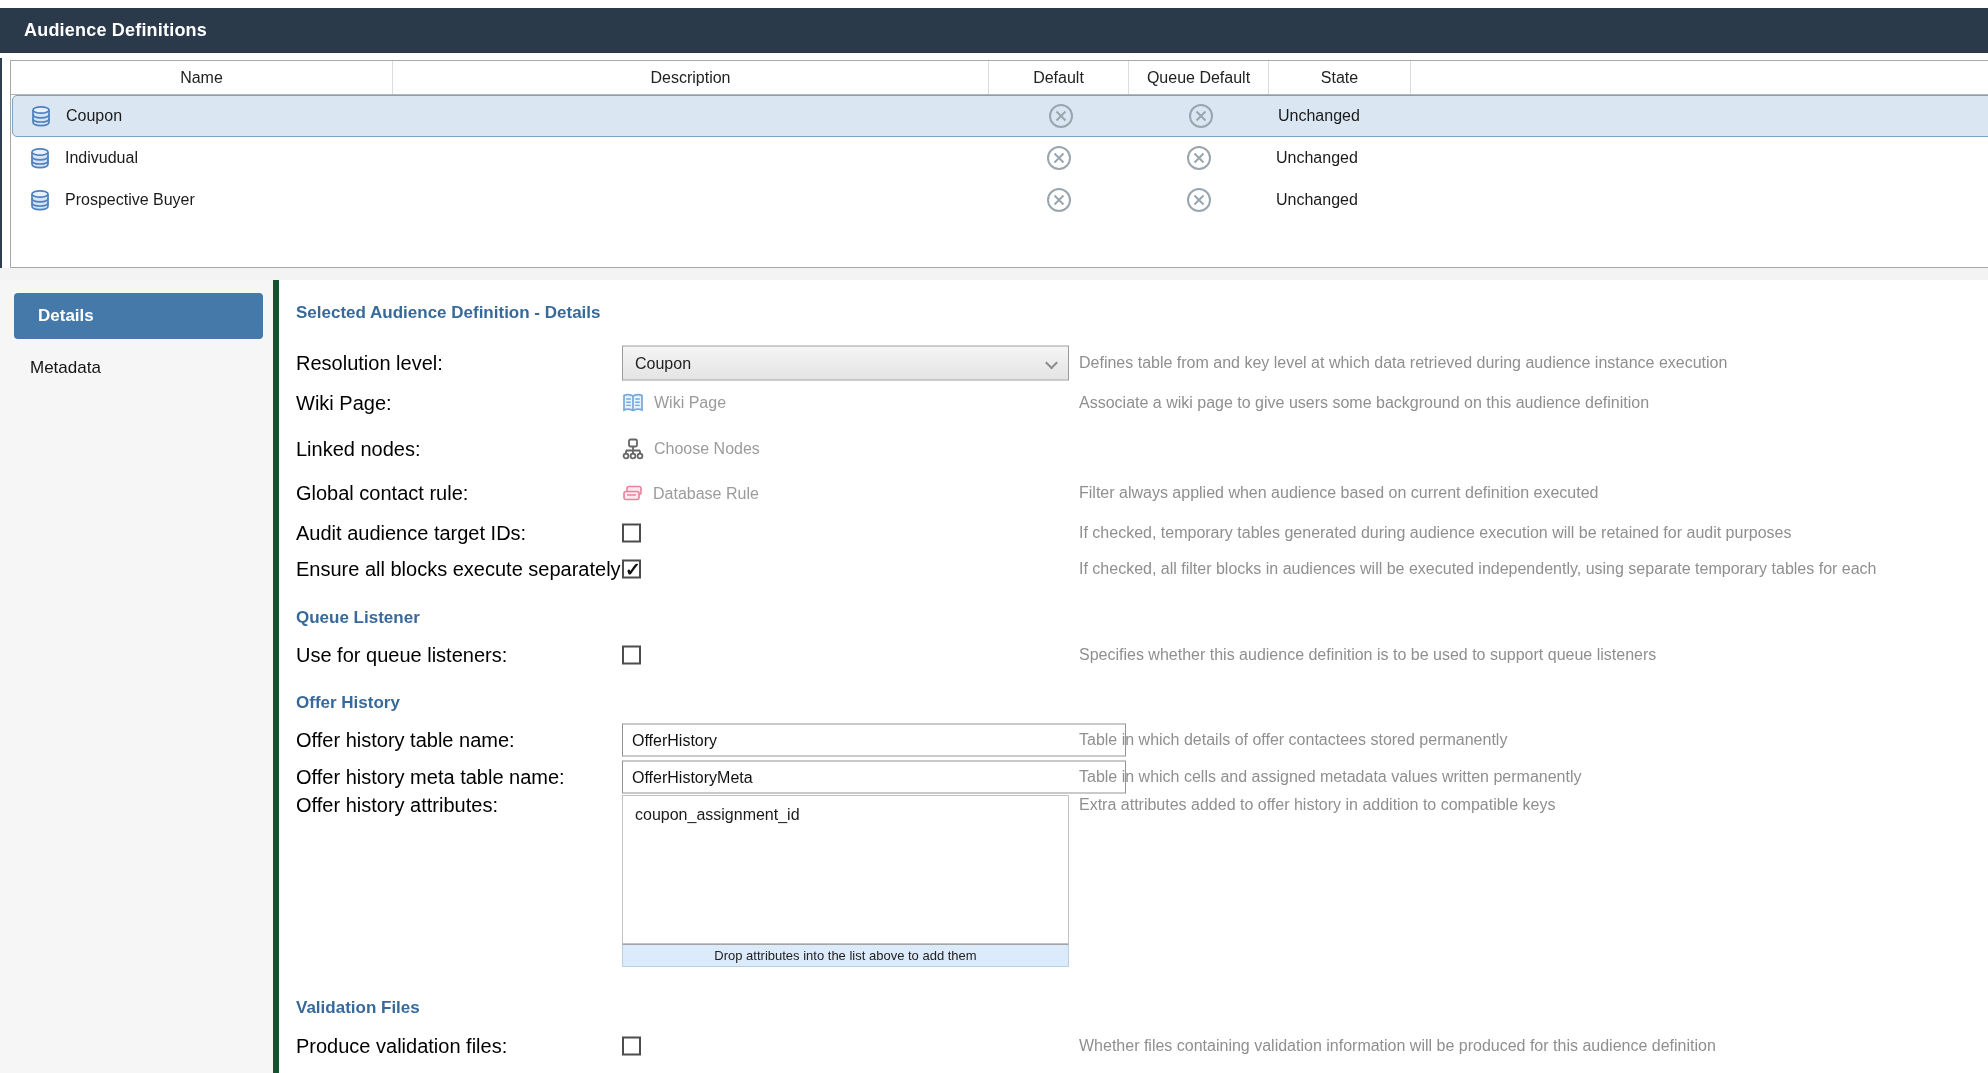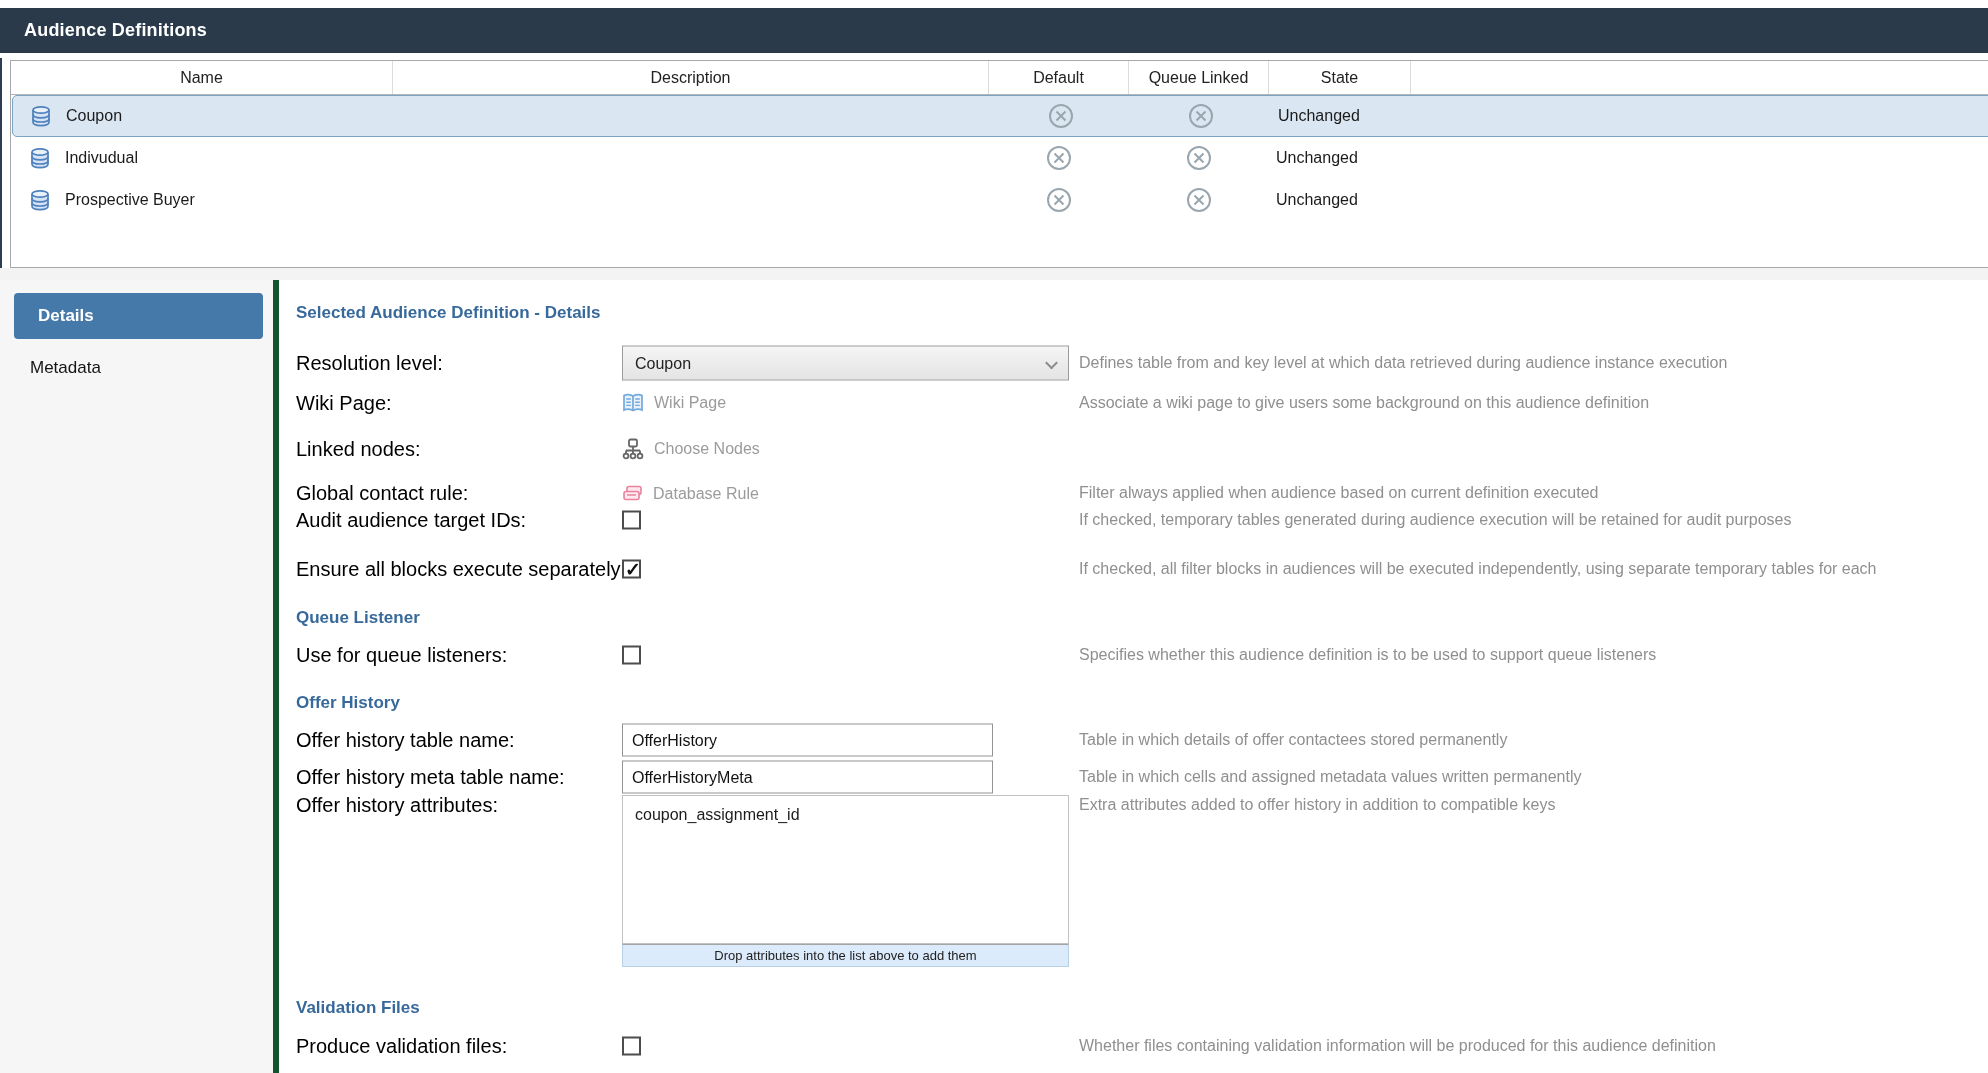--- a/index.html
+++ b/index.html
@@ -60,37 +60,37 @@
     padding:0 12px; font-size:16px; color:#222; position:relative; }
   .chev { position:absolute; right:12px; top:12px; width:9px; height:9px;
     border-right:2px solid #8a8a8a; border-bottom:2px solid #8a8a8a; transform:rotate(45deg); }
 
   .icon-btn { display:flex; align-items:center; gap:10px; font-size:16px; color:#9b9b9b; }
 
   .cbx { width:19px; height:19px; border:2px solid #4d4d4d; background:#fff; position:relative; }
   .cbx.checked::after { content:"✓"; position:absolute; left:1px; top:-4px;
     font-size:19px; font-weight:bold; color:#111; }
 
-  .txt { width:371px; height:33px; border:1px solid #949494; background:#fff;
+  .txt { width:504px; height:33px; border:1px solid #949494; background:#fff;
     padding:0 9px; font-size:16px; color:#111; font-family:"Liberation Sans", sans-serif; }
 
   .attr-list { position:absolute; left:342px; top:795px; width:447px; height:149px;
     border:1px solid #c2c2c2; background:#fff; font-size:16px; color:#1b1b1b; }
   .attr-list .item { padding:10px 12px 0 12px; }
   .attr-drop { position:absolute; left:342px; top:944px; width:447px; height:23px;
     background:#dcebfb; border:1px solid #b9cfe4; border-top:1px solid #a5a5a5;
     display:flex; align-items:center; justify-content:center; font-size:13px; color:#222; }
 
   
   .pos-title      { top:23px; }
   .pos-resolution { top:65px; }
   .pos-wiki       { top:105px; }
   .pos-nodes      { top:151px; }
   .pos-rule       { top:195px; }
-  .pos-audit      { top:222px; }
+  .pos-audit      { top:235px; }
   .pos-separate   { top:271px; }
   .pos-qhead      { top:328px; }
   .pos-qrow       { top:357px; }
   .pos-ohead      { top:413px; }
   .pos-otable     { top:442px; }
   .pos-ometa      { top:479px; }
   .pos-oattr      { top:515px; height:20px; }
   .pos-vhead      { top:718px; }
   .pos-vrow       { top:748px; }
   .attr-list      { top:515px; }
@@ -136,21 +136,21 @@
     <span class="title">Audience Definitions</span>
   </div>
 
   <div class="edge-sliver"></div>
 
   <div class="aud-table">
     <div class="t-head">
       <div class="hc c-name">Name</div>
       <div class="hc c-desc">Description</div>
       <div class="hc c-def">Default</div>
-      <div class="hc c-qdef">Queue Linked</div>
+      <div class="hc c-qdef">Queue Default</div>
       <div class="hc c-state">State</div>
       <div class="hc c-rest"></div>
     </div>
 
     <div class="t-row selected">
       <div class="c-name">
         <svg width="22" height="22" viewBox="0 0 22 22">
             <use href="#db-icon"></use>
           </svg>
         <span>Coupon</span>

